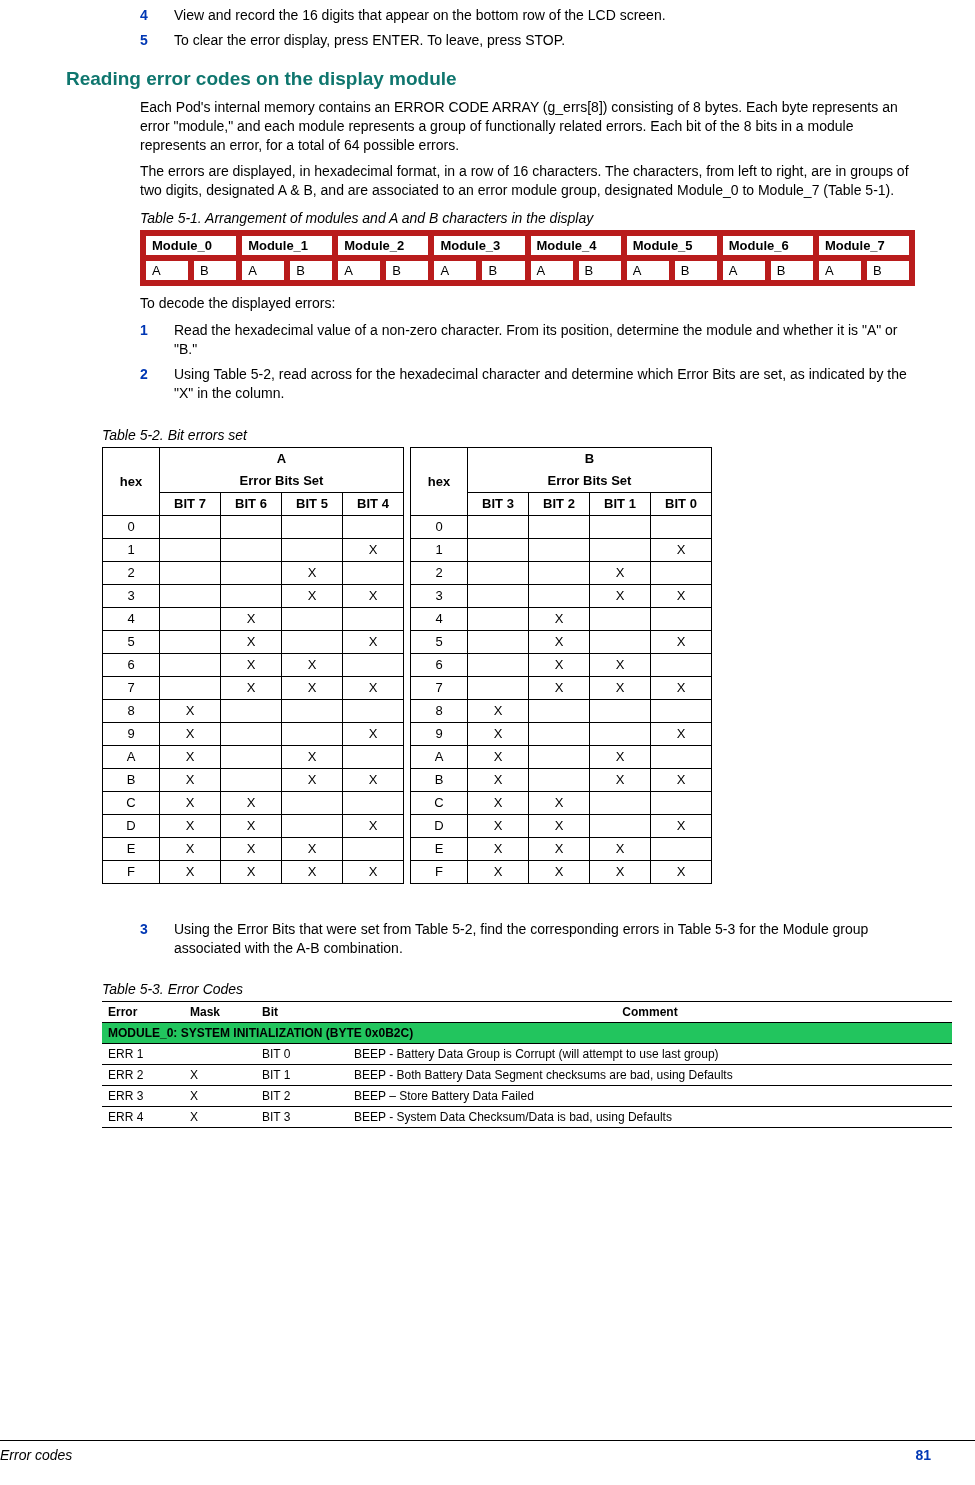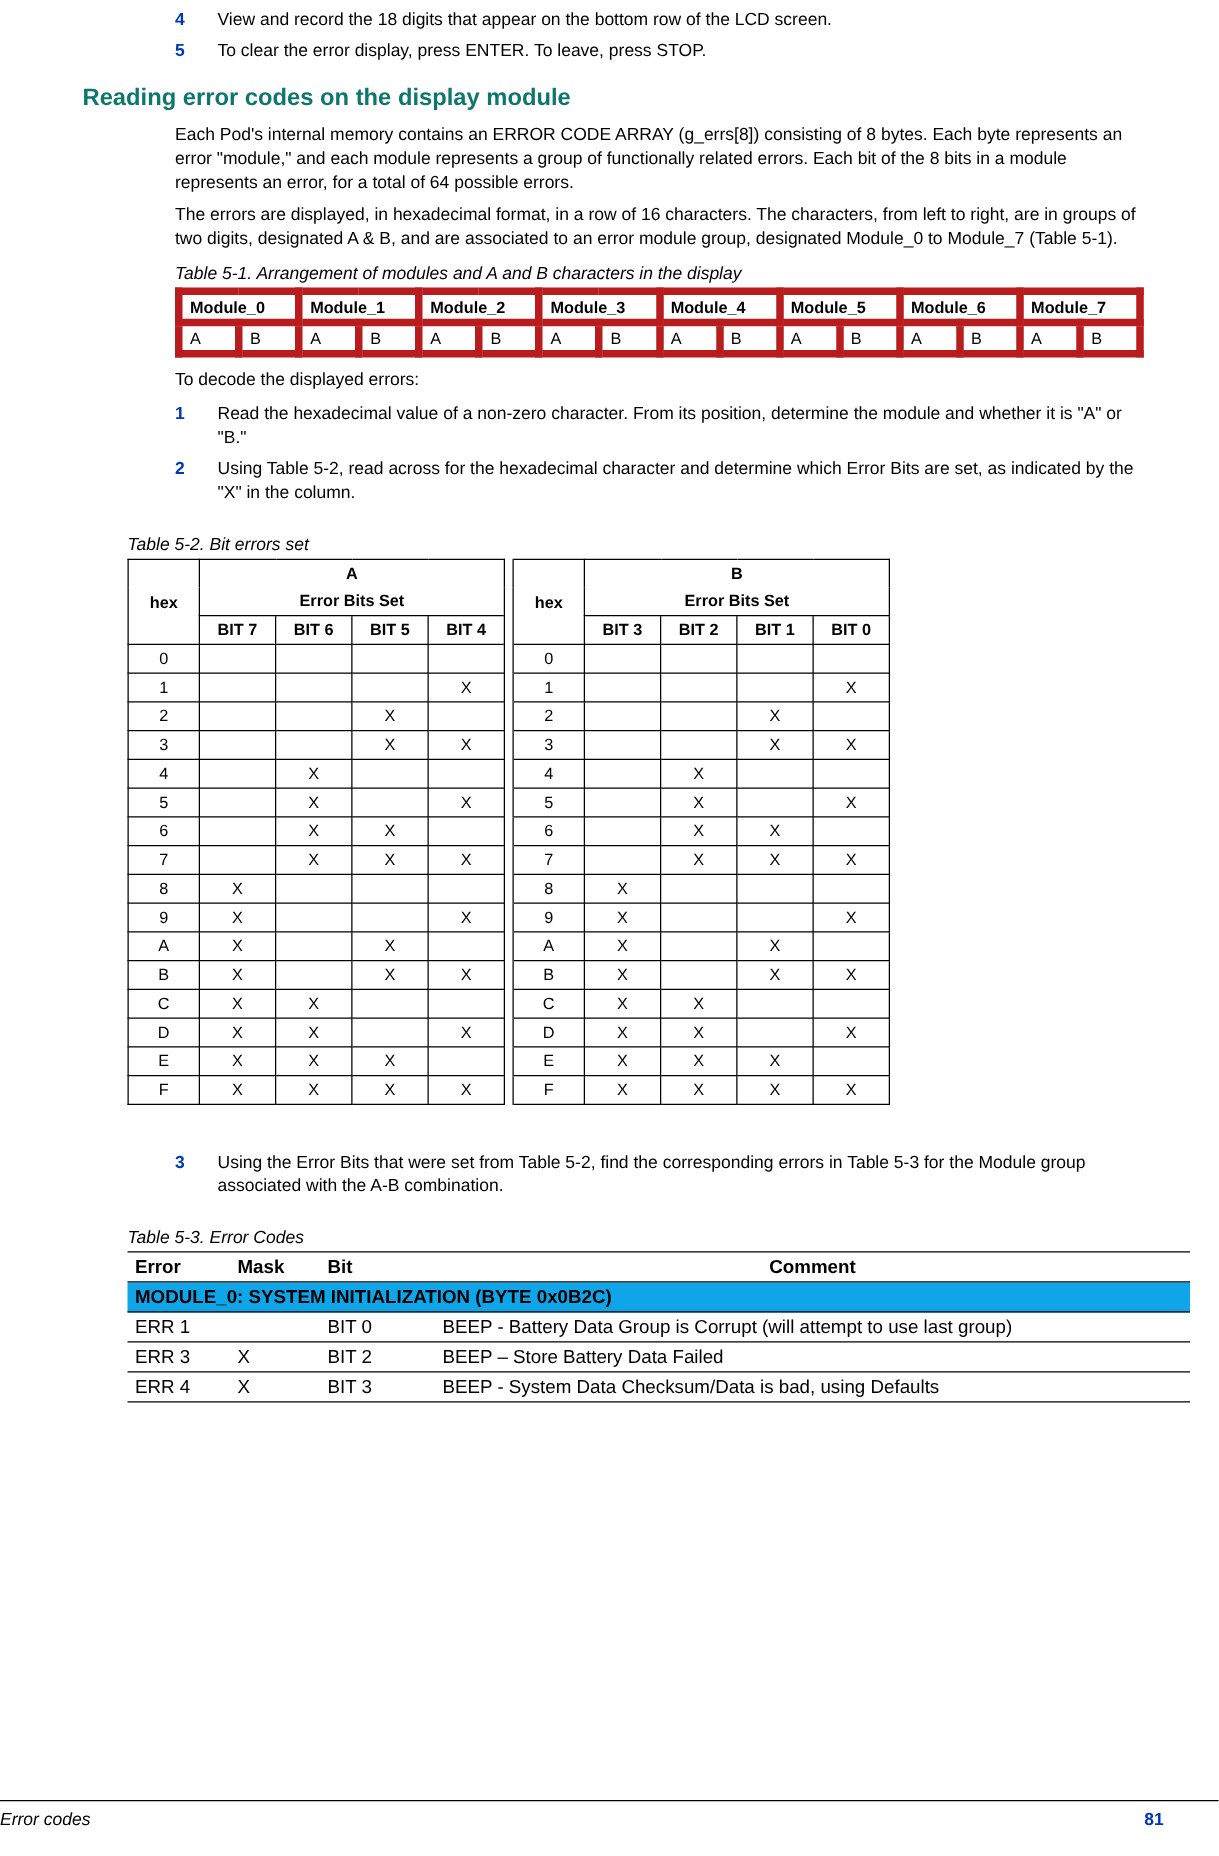--- a/index.html
+++ b/index.html
@@ -69,21 +69,21 @@
     text-align: center;
     height: 20px;
   }
   .t52 .gap { border-top: none; border-bottom: none; width: 6px; }
   .t52 .hexcol { width: 56px; font-weight: bold;}
   .t52 .bitcol { width: 60px; font-weight: bold;}
   .t52 td.hexv { font-weight: normal; }
   .t52 td { font-weight: normal; }
   .t53 {
     margin-left: 42px;
-    font-size: 15px;
+    font-size: 12px;
     width: 850px;
   }
   .t53 th {
     border-top: 1px solid #000;
     border-bottom: 1px solid #000;
     text-align: center;
     font-weight: bold;
     padding: 3px 6px;
     background: #fff;
   }
@@ -91,21 +91,21 @@
   .t53 th.c2 { width: 60px; text-align: left;}
   .t53 th.c3 { width: 80px; text-align: left;}
   .t53 th.c4 { text-align: center;}
   .t53 td {
     border-bottom: 1px solid #000;
     padding: 3px 6px;
     text-align: left;
   }
   .t53 .modrow td {
     font-weight: bold;
-    background: #0ea5e9;
+    background: #22c55e;
   }
   .footer {
     position: absolute;
     bottom: 22px;
     left: 0;
     right: 0;
     border-top: 1px solid #000;
     padding: 6px 44px 0 0;
     display: flex;
     justify-content: space-between;
@@ -114,21 +114,21 @@
   }
   .footer .pn { color: #0037b4; font-weight: bold; font-style: normal;}
 </style>
 </head>
 <body>
 <div class="page">
 
 <div id="intro-steps">
       <div class="num-item">
         <span class="num">4</span>
-        <span class="txt">View and record the 18 digits that appear on the bottom row of the LCD screen.</span>
+        <span class="txt">View and record the 16 digits that appear on the bottom row of the LCD screen.</span>
       </div>
       <div class="num-item">
         <span class="num">5</span>
         <span class="txt">To clear the error display, press ENTER. To leave, press STOP.</span>
       </div>
     </div>
 
 <h2 class="section">Reading error codes on the display module</h2>
 
 <p class="body">Each Pod's internal memory contains an ERROR CODE ARRAY (g_errs[8]) consisting of 8 bytes. Each byte represents an error "module," and each module represents a group of functionally related errors. Each bit of the 8 bits in a module represents an error, for a total of 64 possible errors.</p>
@@ -437,20 +437,26 @@
         <tr class="modrow">
           <td colspan="4">MODULE_0: SYSTEM INITIALIZATION (BYTE 0x0B2C)</td>
         </tr>
         <tr>
           <td>ERR 1</td>
           <td></td>
           <td>BIT 0</td>
           <td>BEEP - Battery Data Group is Corrupt (will attempt to use last group)</td>
         </tr>
         <tr>
+          <td>ERR 2</td>
+          <td>X</td>
+          <td>BIT 1</td>
+          <td>BEEP - Both Battery Data Segment checksums are bad, using Defaults</td>
+        </tr>
+        <tr>
           <td>ERR 3</td>
           <td>X</td>
           <td>BIT 2</td>
           <td>BEEP – Store Battery Data Failed</td>
         </tr>
         <tr>
           <td>ERR 4</td>
           <td>X</td>
           <td>BIT 3</td>
           <td>BEEP - System Data Checksum/Data is bad, using Defaults</td>

